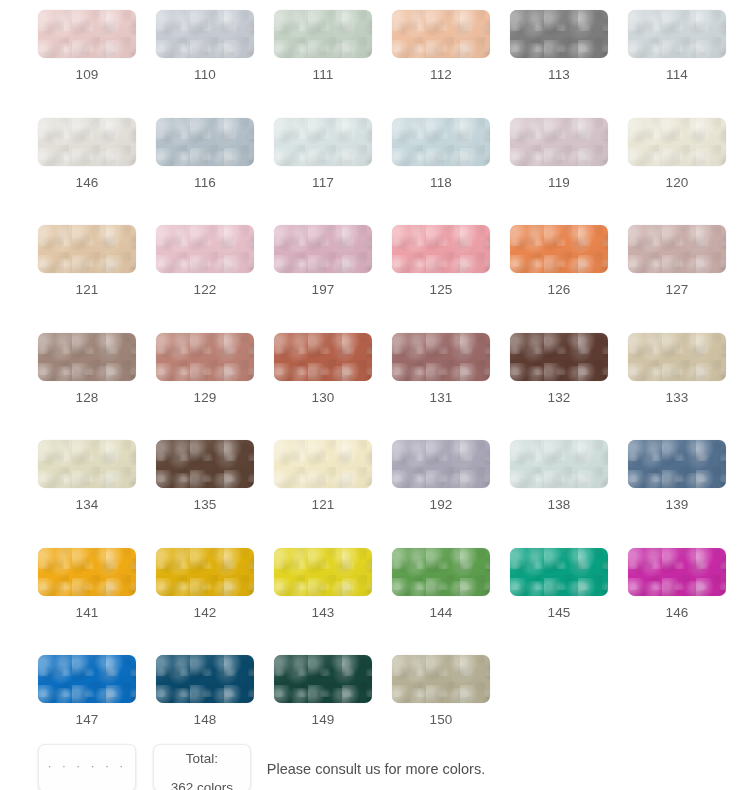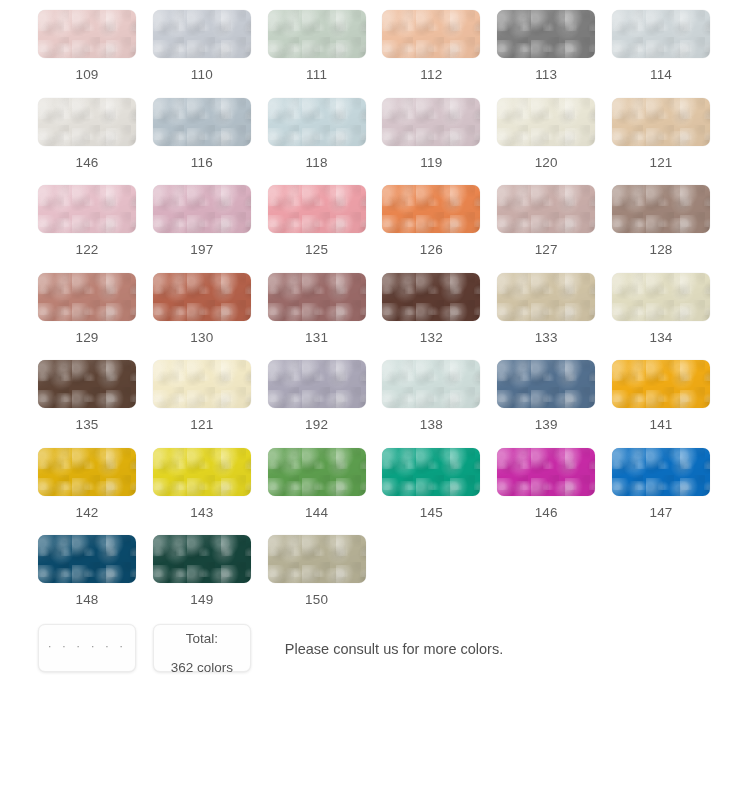--- a/index.html
+++ b/index.html
@@ -20,20 +20,21 @@
     height: 790px;
     box-sizing: border-box;
     padding: 10px 38px 0 38px;
   }
   
   .swatch-grid {
     display: grid;
     grid-template-columns: repeat(6, 98px);
     column-gap: 16.8px;
     row-gap: 0px;
+    gap: 20px;
   }
   .swatch-cell {
     width: 98px;
     height: 87.5px;
     display: flex;
     flex-direction: column;
     align-items: center;
   }
   .swatch-chip {
     width: 98px;
@@ -103,21 +104,21 @@
     padding-top: 1px;
   }
   .total-line1, .total-line2 {
     font-size: 13.5px;
     color: #555555;
     line-height: 1.24;
     text-align: center;
     margin-top: 12px;
   }
   .consult-text {
-    margin-left: 34px;
+    margin-left: 16px;
     font-size: 14.5px;
     color: #4f4f4f;
     align-self: center;
     transform: translateY(1px);
     white-space: nowrap;
   }
   
   .disclaimer {
     margin-top: 33px;
     text-align: center;
@@ -157,20 +158,24 @@
         <div class="swatch-chip" style="background: rgb(206, 214, 217);"></div>
         <div class="swatch-label">114</div>
       </div>
       <div class="swatch-cell">
         <div class="swatch-chip" style="background: rgb(227, 224, 218);"></div>
         <div class="swatch-label">146</div>
       </div>
       <div class="swatch-cell">
         <div class="swatch-chip" style="background: rgb(179, 192, 201);"></div>
         <div class="swatch-label">116</div>
+      </div>
+      <div class="swatch-cell">
+        <div class="swatch-chip" style="background: rgb(215, 226, 226);"></div>
+        <div class="swatch-label">117</div>
       </div>
       <div class="swatch-cell">
         <div class="swatch-chip" style="background: rgb(197, 215, 220);"></div>
         <div class="swatch-label">118</div>
       </div>
       <div class="swatch-cell">
         <div class="swatch-chip" style="background: rgb(213, 196, 202);"></div>
         <div class="swatch-label">119</div>
       </div>
       <div class="swatch-cell">

